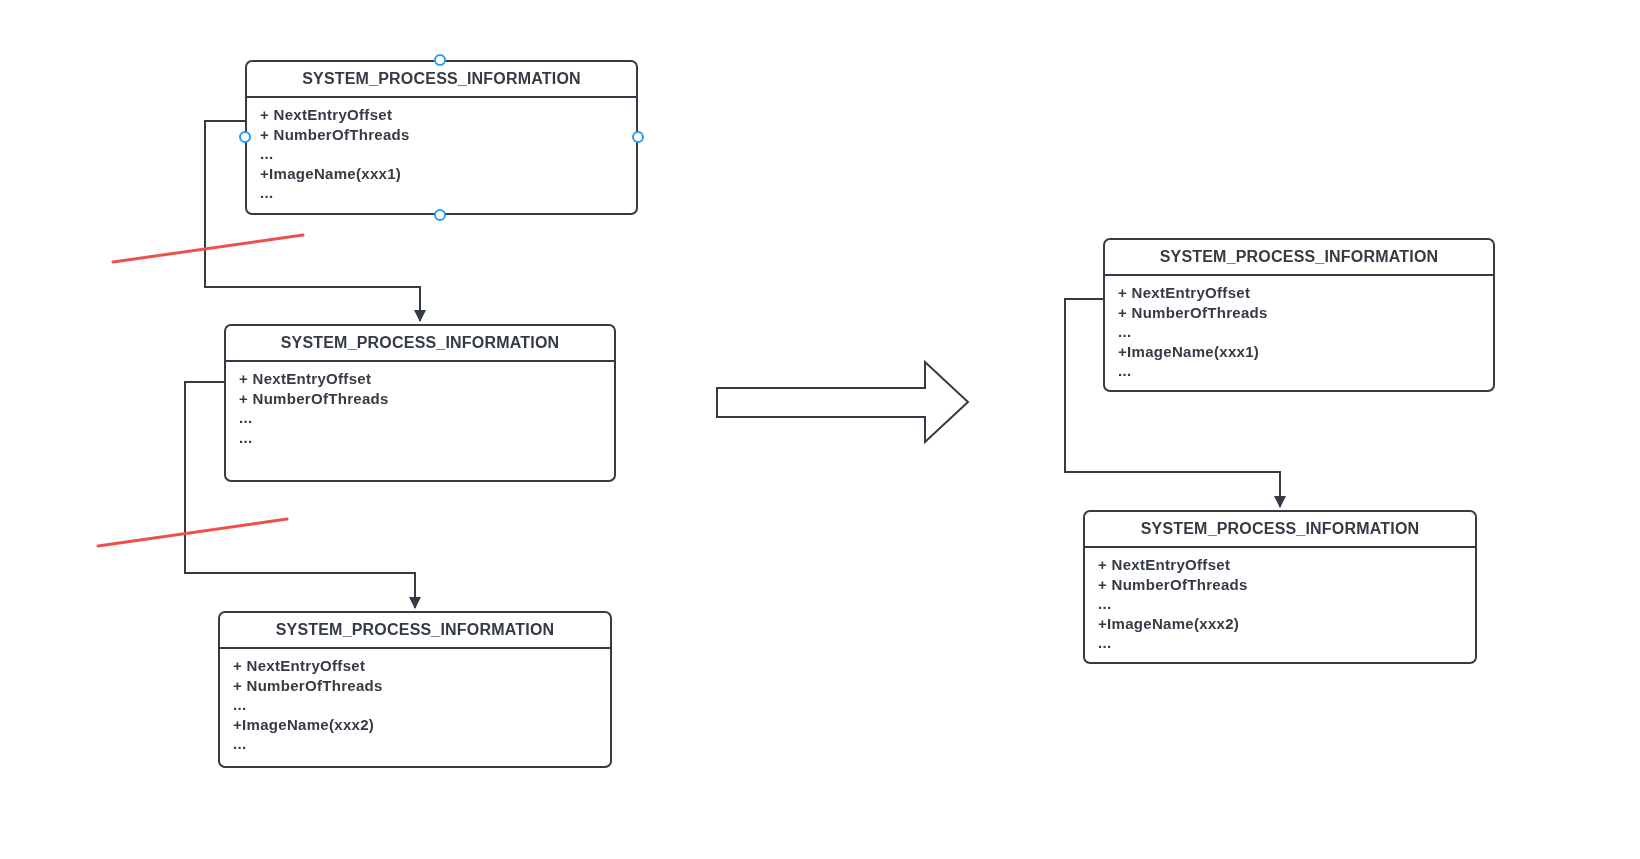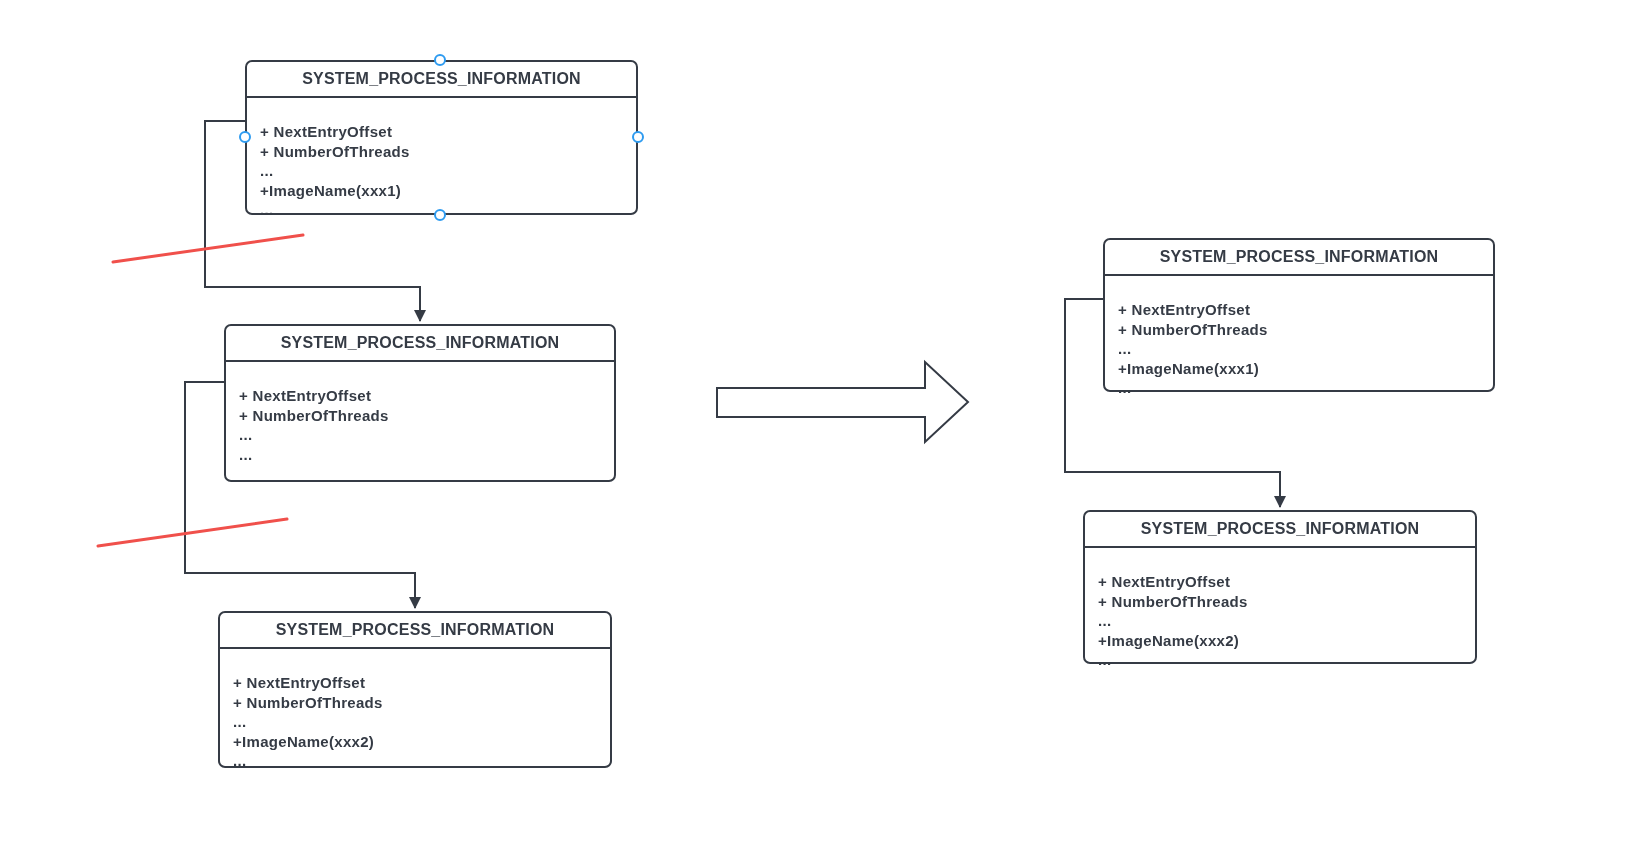--- a/index.html
+++ b/index.html
@@ -37,21 +37,21 @@
     border-bottom: 2px solid #353b45;
     display: flex;
     align-items: center;
     justify-content: center;
     font-size: 16px;
     font-weight: bold;
     letter-spacing: 0.2px;
     white-space: nowrap;
   }
   .spi-body {
-    padding: 24px 8px 0 13px;
+    padding: 7px 8px 0 13px;
   }
   .spi-field {
     font-size: 15px;
     font-weight: bold;
     line-height: 19.5px;
     letter-spacing: 0.3px;
     white-space: nowrap;
   }
   .spi-field.red {
     color: #e8423d;

